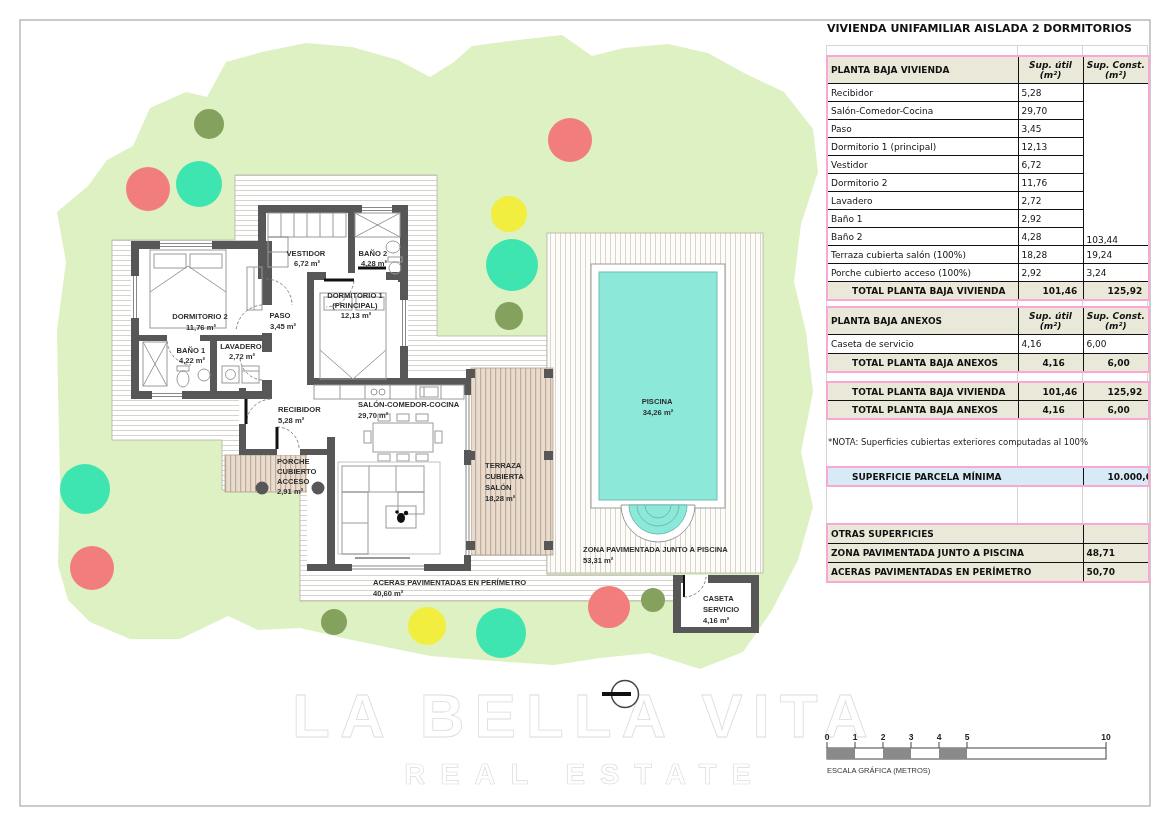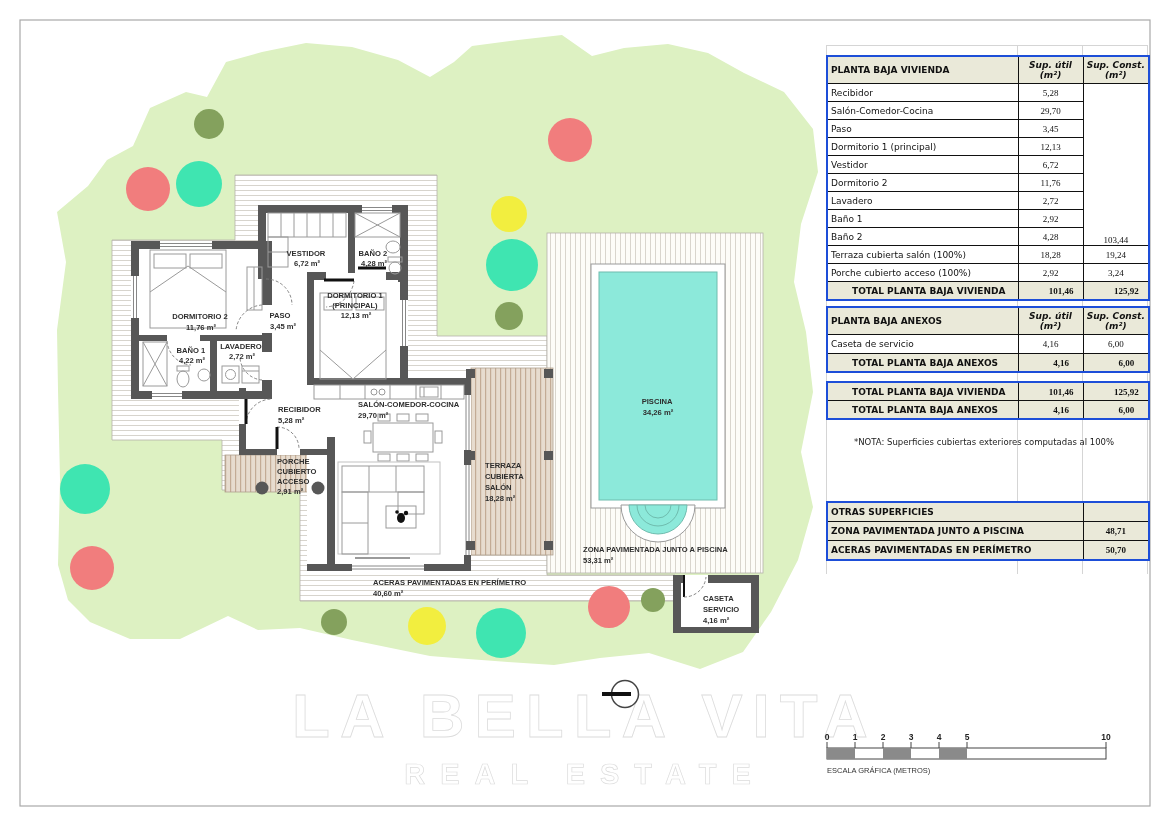--- a/index.html
+++ b/index.html
@@ -15,34 +15,34 @@
   .scale-cap{font-size:7.5px;fill:#333;}
   
   #panel{position:absolute;left:826px;top:22px;width:322px;height:560px;
          font-family:"DejaVu Sans",sans-serif;color:#111;}
   #panel .vline{position:absolute;top:23px;height:529px;width:0;border-left:1px solid #d5d5d5;z-index:0;}
   #panel .hline{position:absolute;left:0;width:322px;height:0;border-top:1px solid #d5d5d5;z-index:0;}
   .p-title{position:absolute;left:1px;top:0;font-size:11px;font-weight:bold;white-space:nowrap;z-index:2;}
   table{border-collapse:collapse;table-layout:fixed;position:absolute;left:0;width:322px;
         background:#fff;z-index:1;}
   td{border:1px solid #111;font-size:9px;padding:0 3px;overflow:hidden;white-space:nowrap;}
-  table{border:2px solid #1d4ed8;}
+  table{border:2px solid #f9a8d4;}
   .hdr td{height:26px;font-weight:bold;background:#eae9d9;}
   .hdr .c{text-align:center;font-style:italic;}
   .pre{white-space:pre-line;line-height:1.15;}
   .row td{height:17px;}
   .row18 td{height:18px;margin-left:44px;}
-  .num{text-align:center;font-family:Liberation Serif, serif;}
+  .num{text-align:left;}
   .bot{vertical-align:bottom;}
   .total td{height:17px;font-weight:bold;background:#eae9d9;padding-left:24px;}
   .blue td{background:#d8eaf6 !important;}
   .beige td{background:#eae9d9;}
   .bold td{font-weight:bold;}
   .wcell{background:#fff !important;}
-  .note{position:absolute;left:2px;top:415px;font-size:8.5px;color:#222;white-space:nowrap;z-index:1;margin-left:26px;}
+  .note{position:absolute;left:2px;top:415px;font-size:8.5px;color:#222;white-space:nowrap;z-index:1;}
 </style>
 </head>
 <body>
 
 <div id="stage">
 
 <svg width="1170" height="828" viewBox="0 0 1170 828">
   <defs>
     <pattern id="hstripe" width="6" height="5" patternUnits="userSpaceOnUse">
       <rect width="6" height="5" fill="#ffffff"></rect>
@@ -401,20 +401,21 @@
 </svg>
 
 
 <div id="panel">
   <div class="vline" style="left:0;"></div>
   <div class="vline" style="left:191px;"></div>
   <div class="vline" style="left:256px;"></div>
   <div class="vline" style="left:321px;"></div>
   <div class="hline" style="top:23px;"></div>
 
+  <div class="p-title">VIVIENDA UNIFAMILIAR AISLADA 2 DORMITORIOS</div>
 
   <table style="top:33px;">
     <colgroup>
           <col style="width:191px">
           <col style="width:65px">
           <col style="width:66px">
         </colgroup>
     <tbody>
           <tr class="hdr">
       <td>PLANTA BAJA VIVIENDA</td>
@@ -520,22 +521,34 @@
     <tr class="total">
       <td>TOTAL PLANTA BAJA ANEXOS</td>
       <td class="num">4,16</td>
       <td class="num">6,00</td>
     </tr>
   </tbody>
       </table>
 
   <div class="note">*NOTA: Superficies cubiertas exteriores computadas al 100%</div>
 
-
-  <table style="top:479px;">
+  <table style="top:444px;">
+    <colgroup>
+          <col style="width:256px">
+          <col style="width:66px">
+        </colgroup>
+    <tbody>
+          <tr class="total blue">
+      <td>SUPERFICIE PARCELA MÍNIMA</td>
+      <td class="num wcell">10.000,00</td>
+    </tr>
+  </tbody>
+      </table>
+
+  <table style="top:501px;">
     <colgroup>
           <col style="width:256px">
           <col style="width:66px">
         </colgroup>
     <tbody>
           <tr class="row18 beige bold">
       <td>OTRAS SUPERFICIES</td>
       <td></td>
     </tr>
     <tr class="row18 beige bold">

